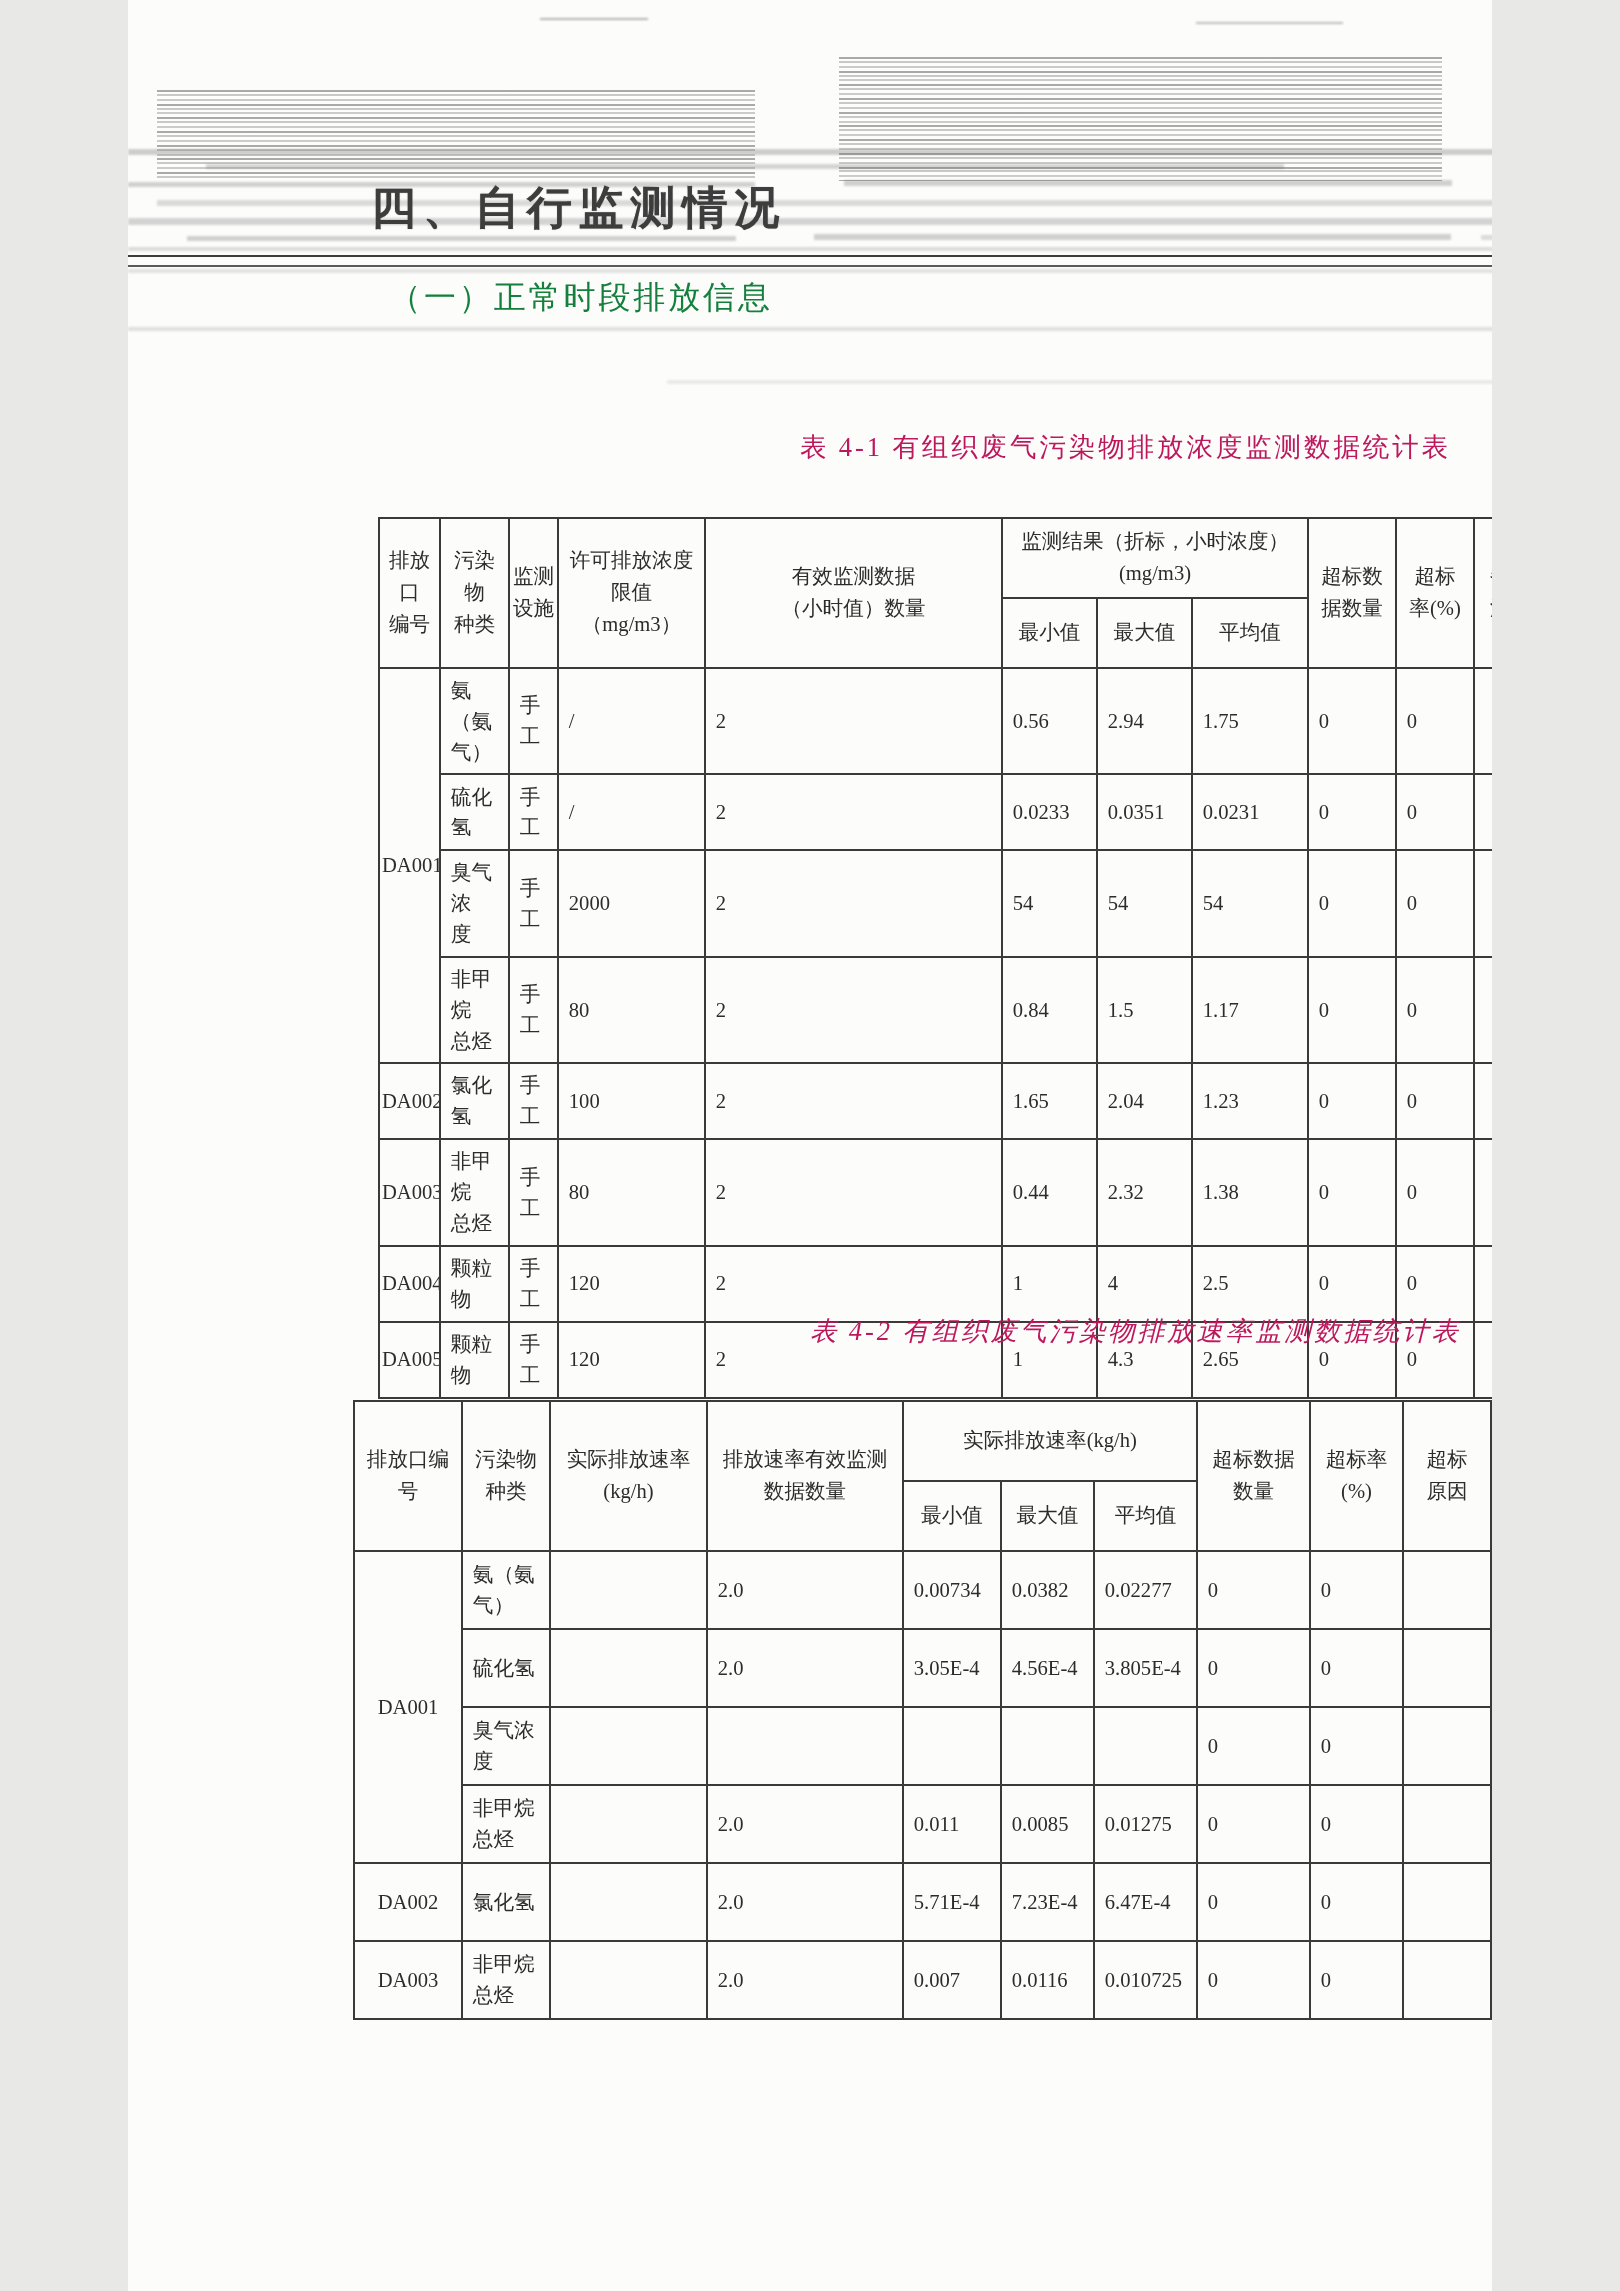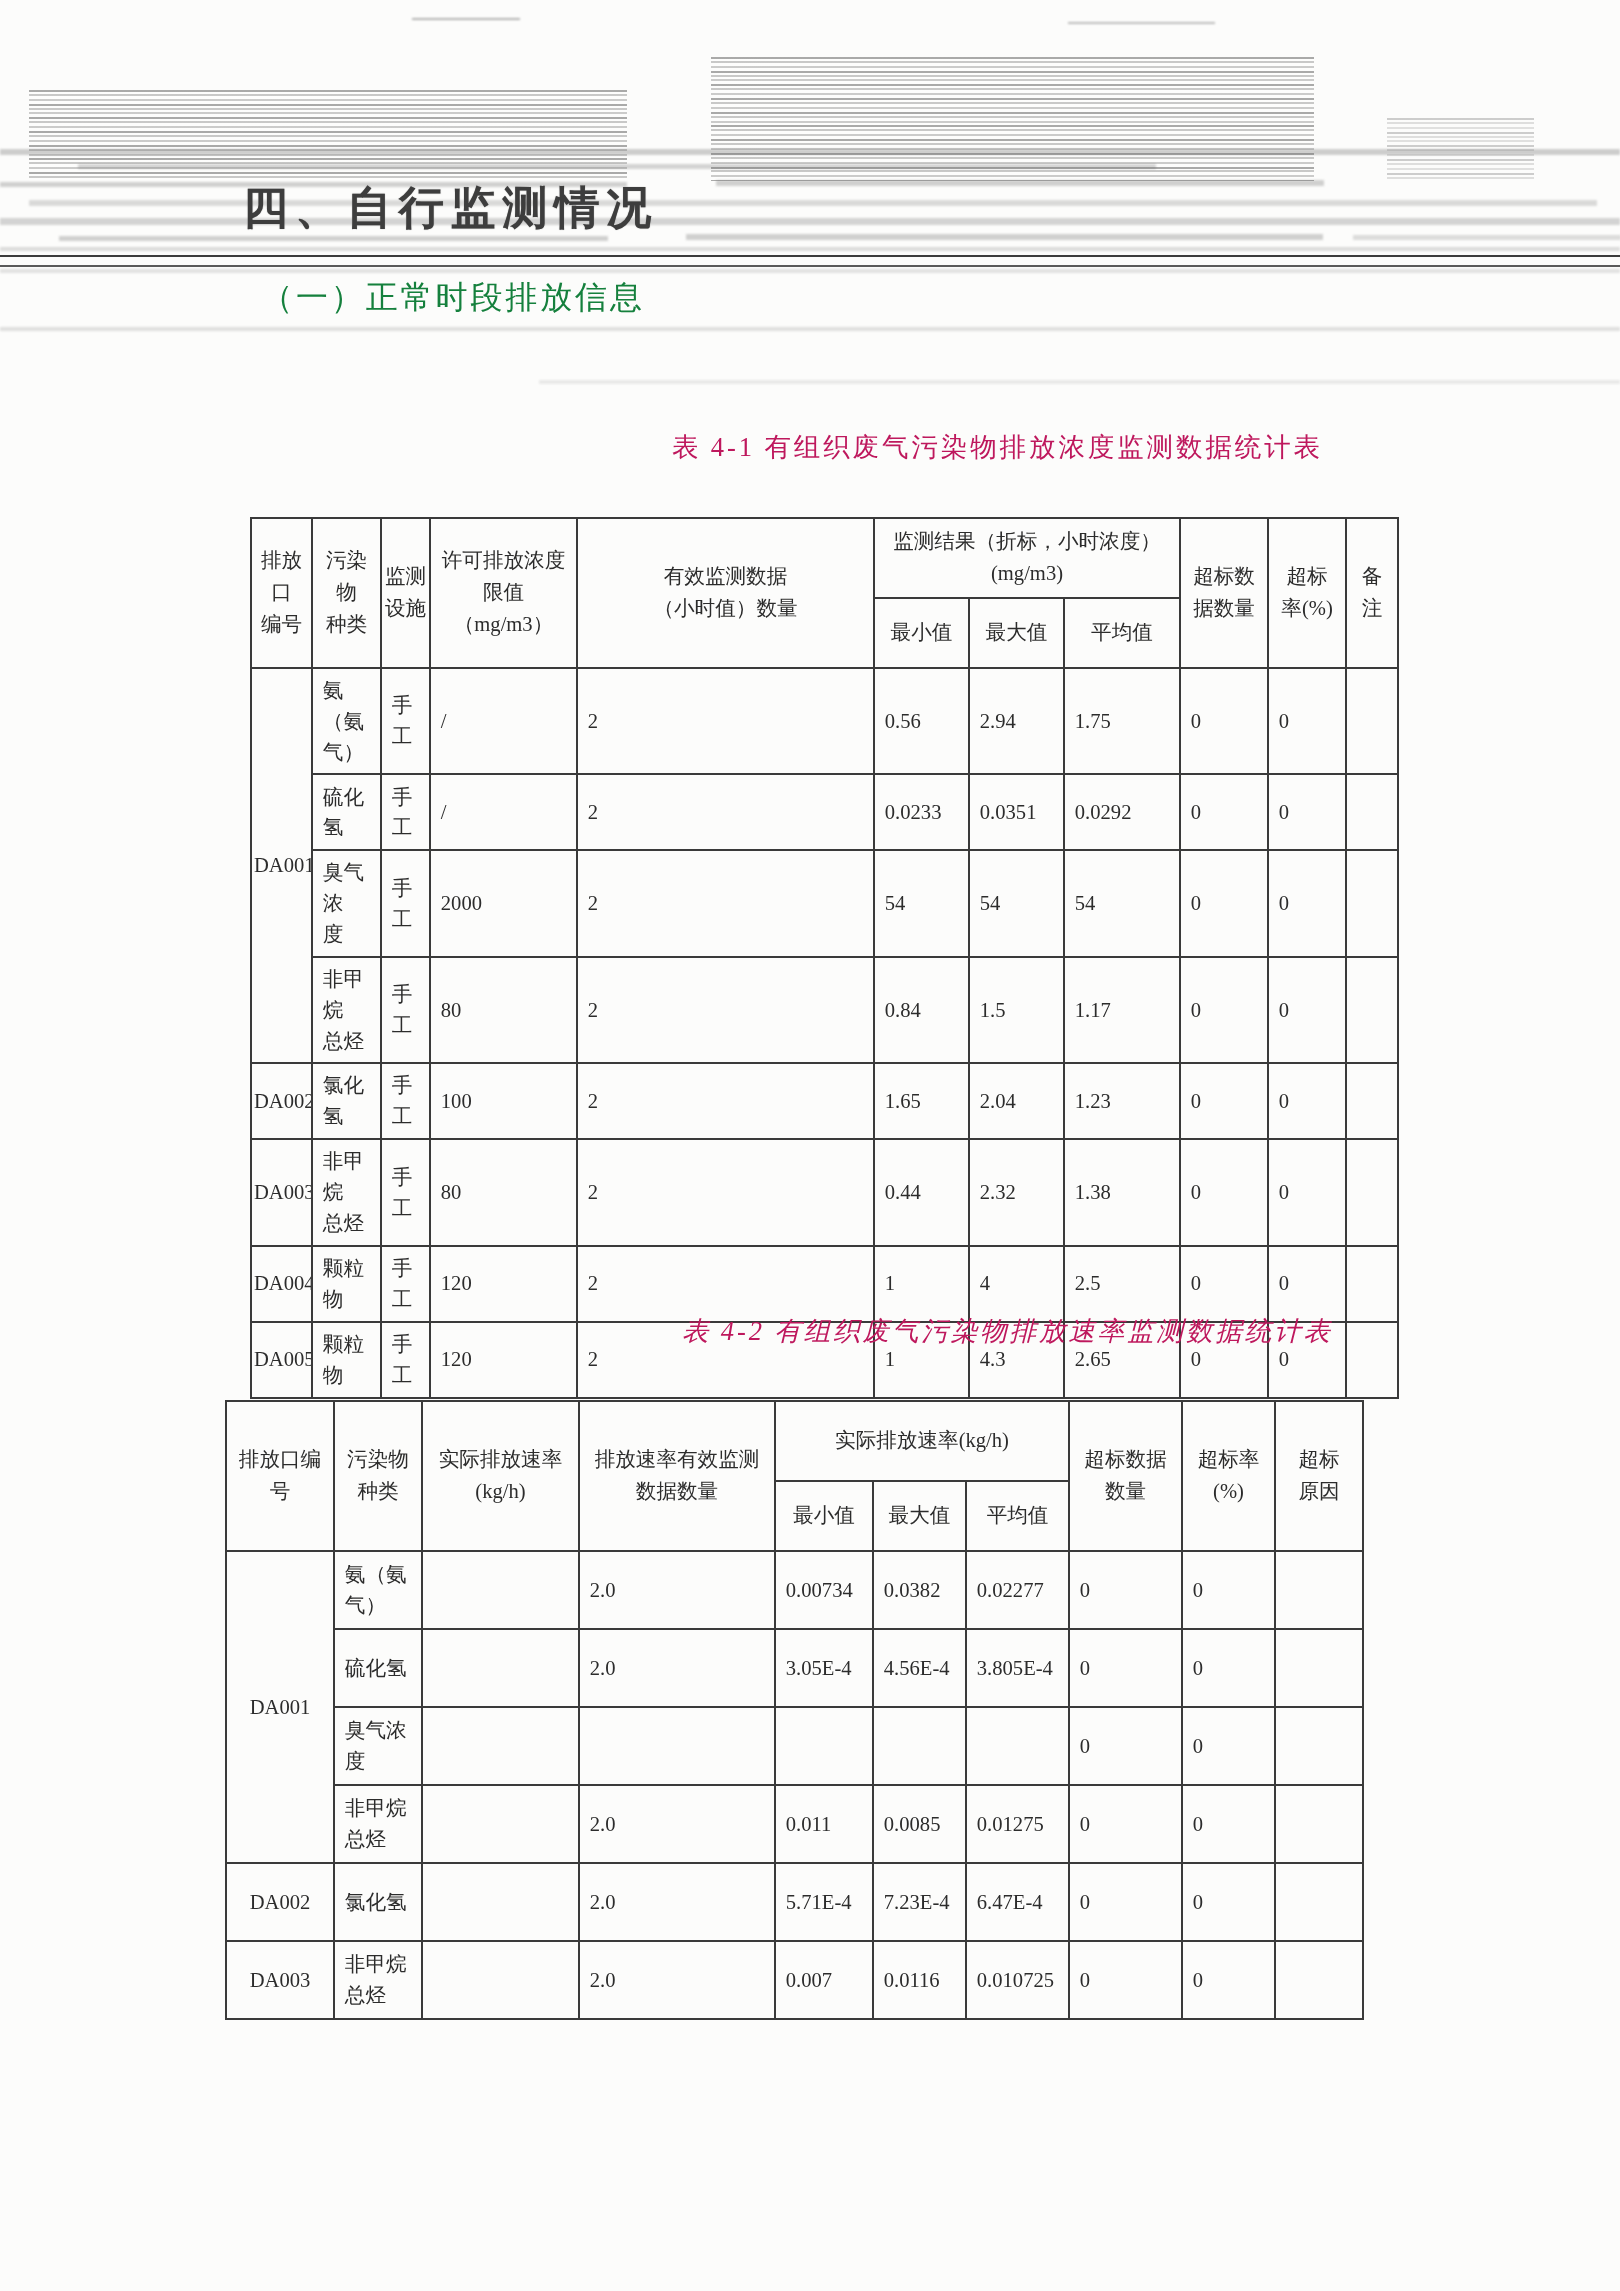--- a/index.html
+++ b/index.html
@@ -1,17 +1,17 @@
 <!DOCTYPE html>
 <html><head>
 <meta charset="utf-8">
 <style>
   html,body{margin:0;padding:0;background:#e8e8e6;}
   .page{
-    position:relative; width:1620px; height:2292px; margin:0 auto;
+    position:relative; width:1364px; height:2292px; margin:0 auto;
     background:#fcfcfb; overflow:hidden;
     font-family:"Liberation Serif","DejaVu Serif",serif;
     color:#2c2c2c;
   }
   
   .blob{
     position:absolute;
     background:repeating-linear-gradient(180deg,
       rgba(45,45,45,.50) 0 2px, rgba(255,255,255,.10) 2px 3.9px,
       rgba(80,80,80,.38) 3.9px 5.9px, rgba(255,255,255,.14) 5.9px 8.8px,
@@ -150,21 +150,21 @@
           <td>0</td>
           <td></td>
         </tr>
         <tr>
           <td>硫化氢</td>
           <td>手工</td>
           <td>/</td>
           <td>2</td>
           <td>0.0233</td>
           <td>0.0351</td>
-          <td>0.0292</td>
+          <td>0.0231</td>
           <td>0</td>
           <td>0</td>
           <td></td>
         </tr>
         <tr>
           <td>臭气浓
 度</td>
           <td>手工</td>
           <td>2000</td>
           <td>2</td>

